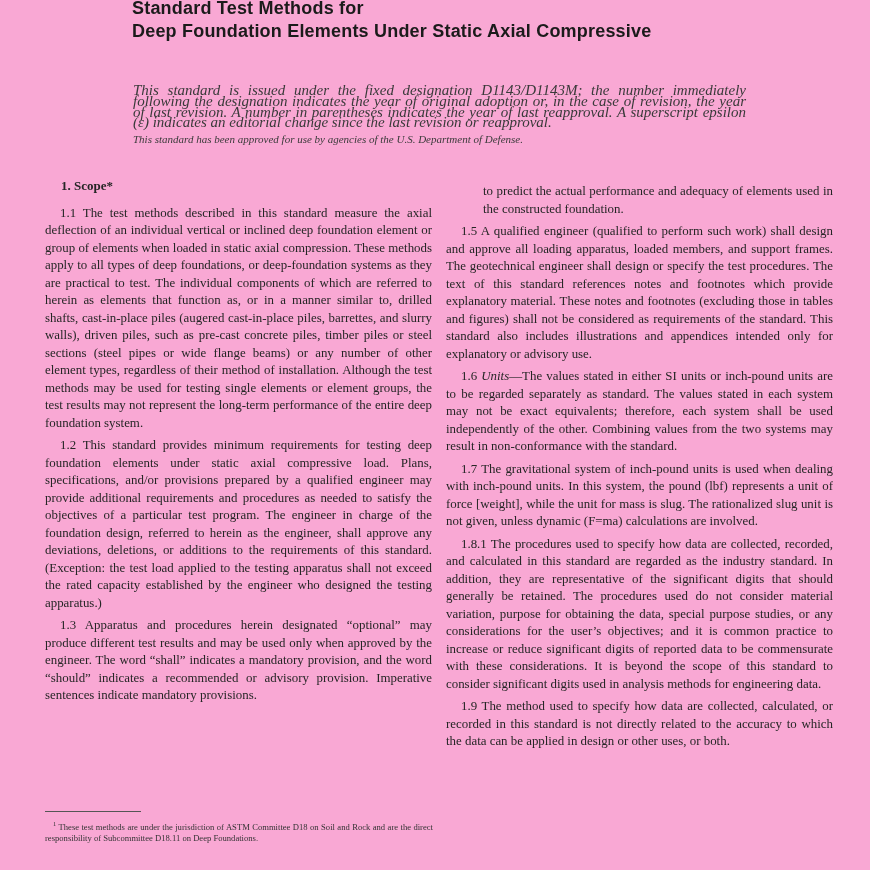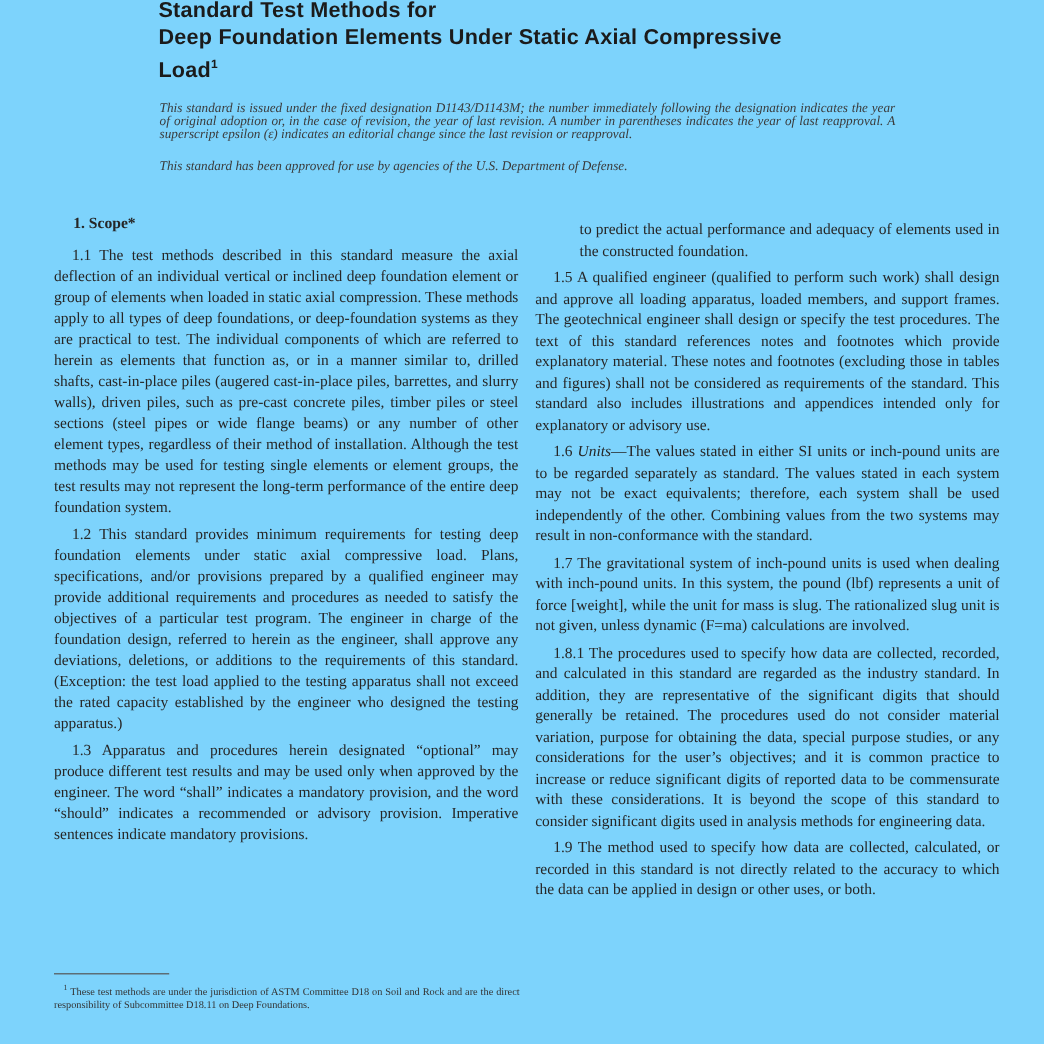--- a/index.html
+++ b/index.html
@@ -1,20 +1,20 @@
 <!DOCTYPE html>
 <html><head>
 <meta charset="utf-8">
 <style>
   html, body { margin: 0; padding: 0; background: #ffffff; }
   .page {
     position: relative;
     width: 870px;
     height: 870px;
-    background: #7dd3fc;
+    background: #f9a8d4;
     overflow: hidden;
     color: #232323;
     font-family: "Liberation Serif", "DejaVu Serif", serif;
   }
 
   
   .title-block {
     position: absolute;
     left: 132px;
     top: -3px;
@@ -28,21 +28,21 @@
   }
   .title-block sup { font-size: 10px; }
 
   
   .issue-note {
     position: absolute;
     left: 133px;
     top: 85px;
     width: 613px;
     font-style: italic;
-    font-size: 11px;
+    font-size: 15px;
     line-height: 10.8px;
     text-align: justify;
     color: #3a3a3a;
   }
   .dod-note {
     position: absolute;
     left: 133px;
     top: 134px;
     width: 613px;
     font-style: italic;
@@ -95,21 +95,20 @@
   .footnote-block sup { font-size: 6.5px; }
 </style>
 </head>
 <body>
 
 <div class="page">
 
   <div class="title-block">
     <div>Standard Test Methods for</div>
     <div>Deep Foundation Elements Under Static Axial Compressive</div>
-    <div><span>Load</span><sup>1</sup></div>
   </div>
 
   <div class="issue-note">This standard is issued under the fixed designation D1143/D1143M; the number immediately following the designation indicates the year of original adoption or, in the case of revision, the year of last revision. A number in parentheses indicates the year of last reapproval. A superscript epsilon (ε) indicates an editorial change since the last revision or reapproval.</div>
 
   <div class="dod-note">This standard has been approved for use by agencies of the U.S. Department of Defense.</div>
 
   <div class="col col-left">
     <div class="scope-heading">1. Scope*</div>
     <p>1.1 The test methods described in this standard measure the axial deflection of an individual vertical or inclined deep foundation element or group of elements when loaded in static axial compression. These methods apply to all types of deep foundations, or deep-foundation systems as they are practical to test. The individual components of which are referred to herein as elements that function as, or in a manner similar to, drilled shafts, cast-in-place piles (augered cast-in-place piles, barrettes, and slurry walls), driven piles, such as pre-cast concrete piles, timber piles or steel sections (steel pipes or wide flange beams) or any number of other element types, regardless of their method of installation. Although the test methods may be used for testing single elements or element groups, the test results may not represent the long-term performance of the entire deep foundation system.</p>
     <p>1.2 This standard provides minimum requirements for testing deep foundation elements under static axial compressive load. Plans, specifications, and/or provisions prepared by a qualified engineer may provide additional requirements and procedures as needed to satisfy the objectives of a particular test program. The engineer in charge of the foundation design, referred to herein as the engineer, shall approve any deviations, deletions, or additions to the requirements of this standard. (Exception: the test load applied to the testing apparatus shall not exceed the rated capacity established by the engineer who designed the testing apparatus.)</p>

